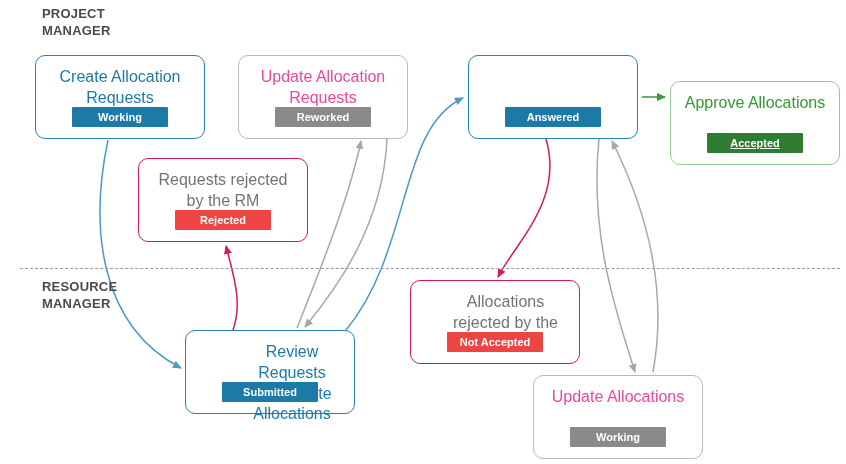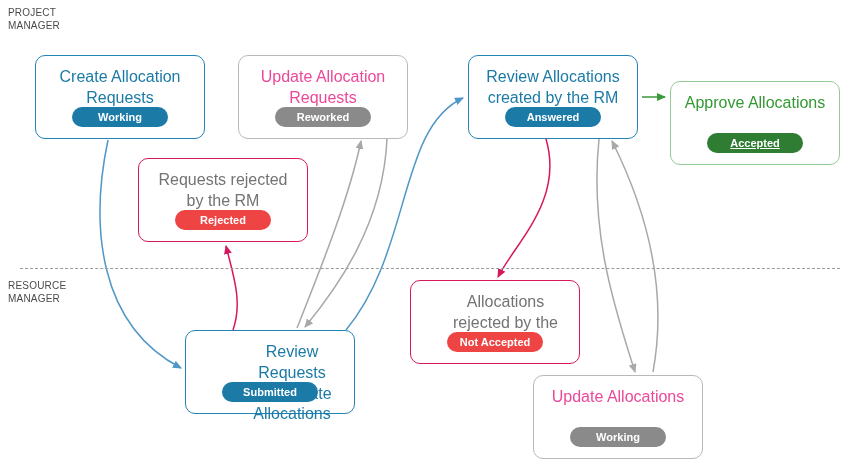--- a/index.html
+++ b/index.html
@@ -2,40 +2,40 @@
 <html><head>
 <meta charset="utf-8">
 <style>
   * { margin:0; padding:0; box-sizing:border-box; }
   html,body { width:846px; height:464px; }
   body {
     position:relative; background:#ffffff; overflow:hidden;
     font-family:"Liberation Sans", sans-serif;
   }
   .lane-label {
-    position:absolute; font-size:10px; font-weight:normal; color:#4a4a4a;
-    white-space:pre-line; line-height:1.3; letter-spacing:.2px;
+    position:absolute; font-size:13px; font-weight:bold; color:#4a4a4a;
+    white-space:pre-line; line-height:1.3; letter-spacing:.2px;margin-left:34px;
   }
   #pm-label { left:8px; top:6px; }
   #rm-label { left:8px; top:279px; }
   .divider {
     position:absolute; left:20px; right:6px; top:268px;
     border-top:1px dashed #9a9a9a;
   }
   svg.arrows { position:absolute; left:0; top:0; width:846px; height:464px; }
   .node {
     position:absolute; width:170px; height:84px; background:#fff;
     border:1.5px solid #ccc; border-radius:10px; text-align:center;
   }
   .node .title {
     display:block; padding:11px 13px 0; font-size:16px; line-height:1.3;
   }
   .node .badge {
     position:absolute; left:50%; transform:translateX(-50%); bottom:11px;
-    width:96px; padding:4px 0; border-radius:10px;
+    width:96px; padding:4px 0; border-radius:1px;
     color:#fff; font-size:11px; font-weight:bold;
   }
   .node.blue  { border-color:#2283b4; }
   .node.blue .title  { color:#1b7aa6; }
   .node.blue .badge  { background:#1b7aa6; }
   .node.gray  { border-color:#b9b9b9; }
   .node.gray .title  { color:#ec4899; }
   .node.gray .badge  { background:#8a8a8a; }
   .node.pink  { border-color:#d6185e; }
   .node.pink .title  { color:#737373; }
@@ -92,21 +92,20 @@
   <span class="title">Create Allocation Requests</span>
   <span class="badge">Working</span>
 </div>
 
 <div class="node gray" id="n2">
   <span class="title">Update Allocation Requests</span>
   <span class="badge">Reworked</span>
 </div>
 
 <div class="node blue" id="n3">
-  <span class="title">Review Allocations created by the RM</span>
   <span class="badge">Answered</span>
 </div>
 
 <div class="node green" id="n4">
   <span class="title">Approve Allocations</span>
   <span class="badge">Accepted</span>
 </div>
 
 <div class="node pink" id="n5">
   <span class="title">Requests rejected by the RM</span>

